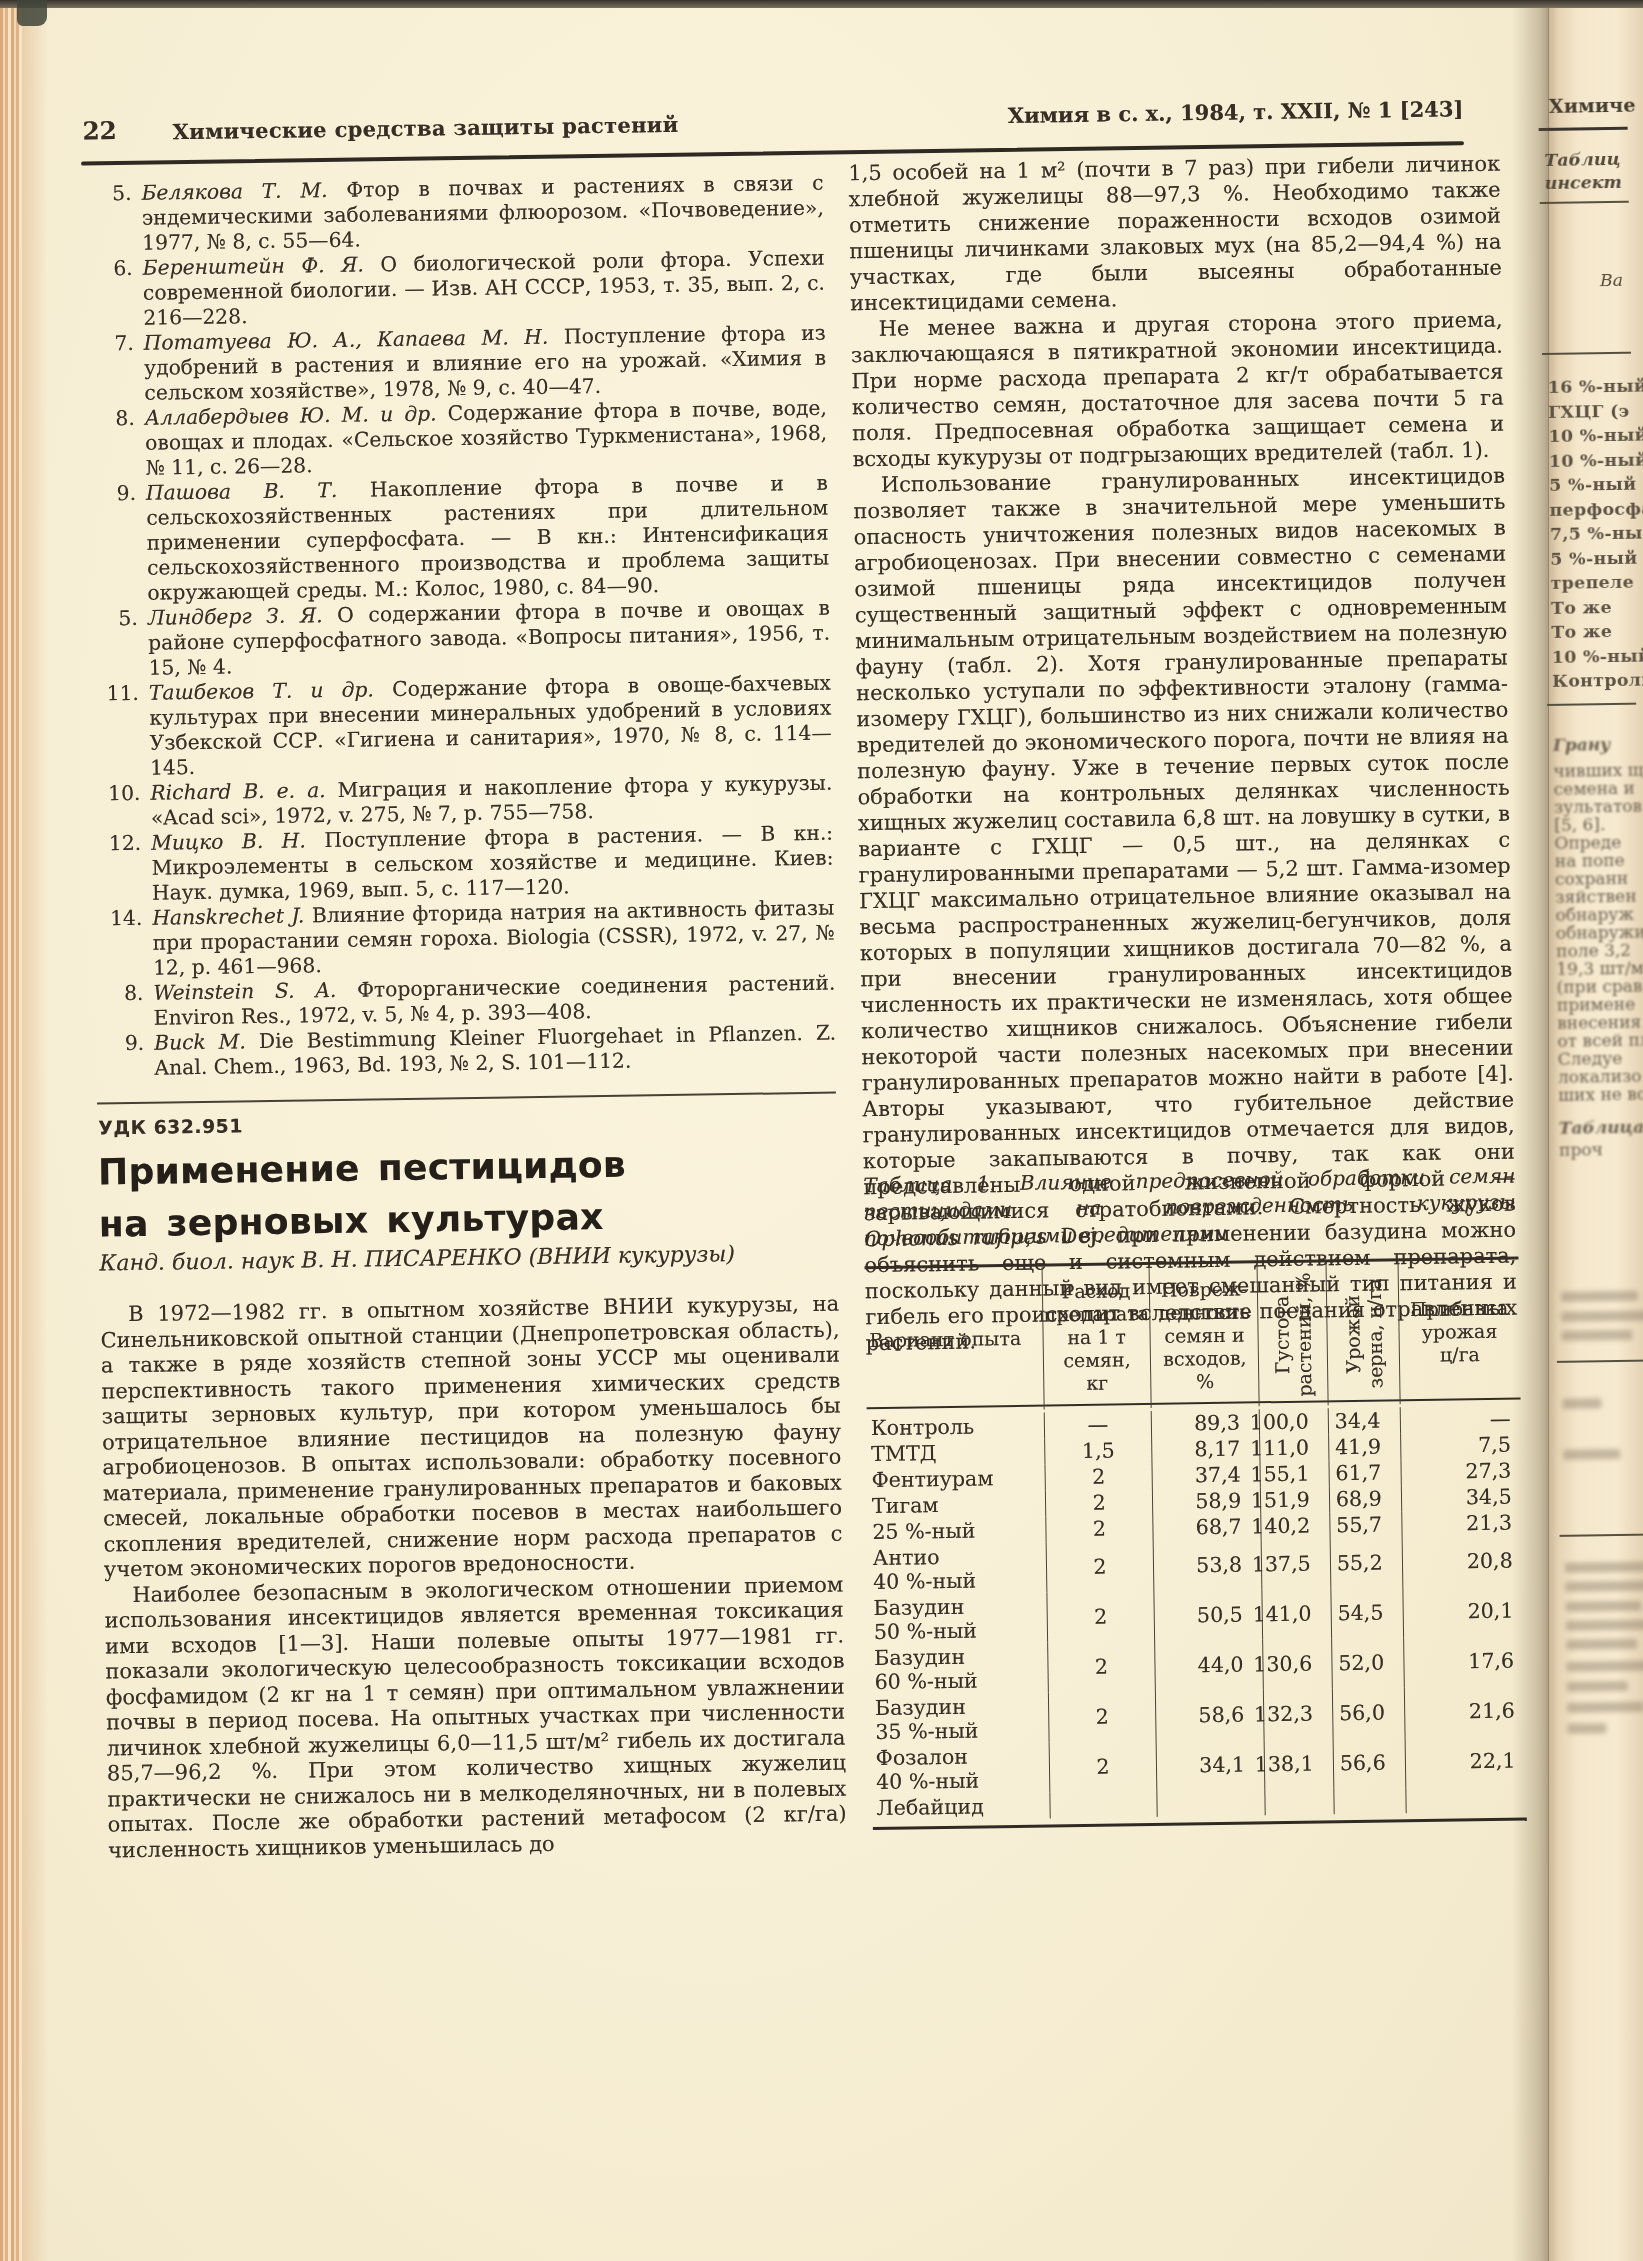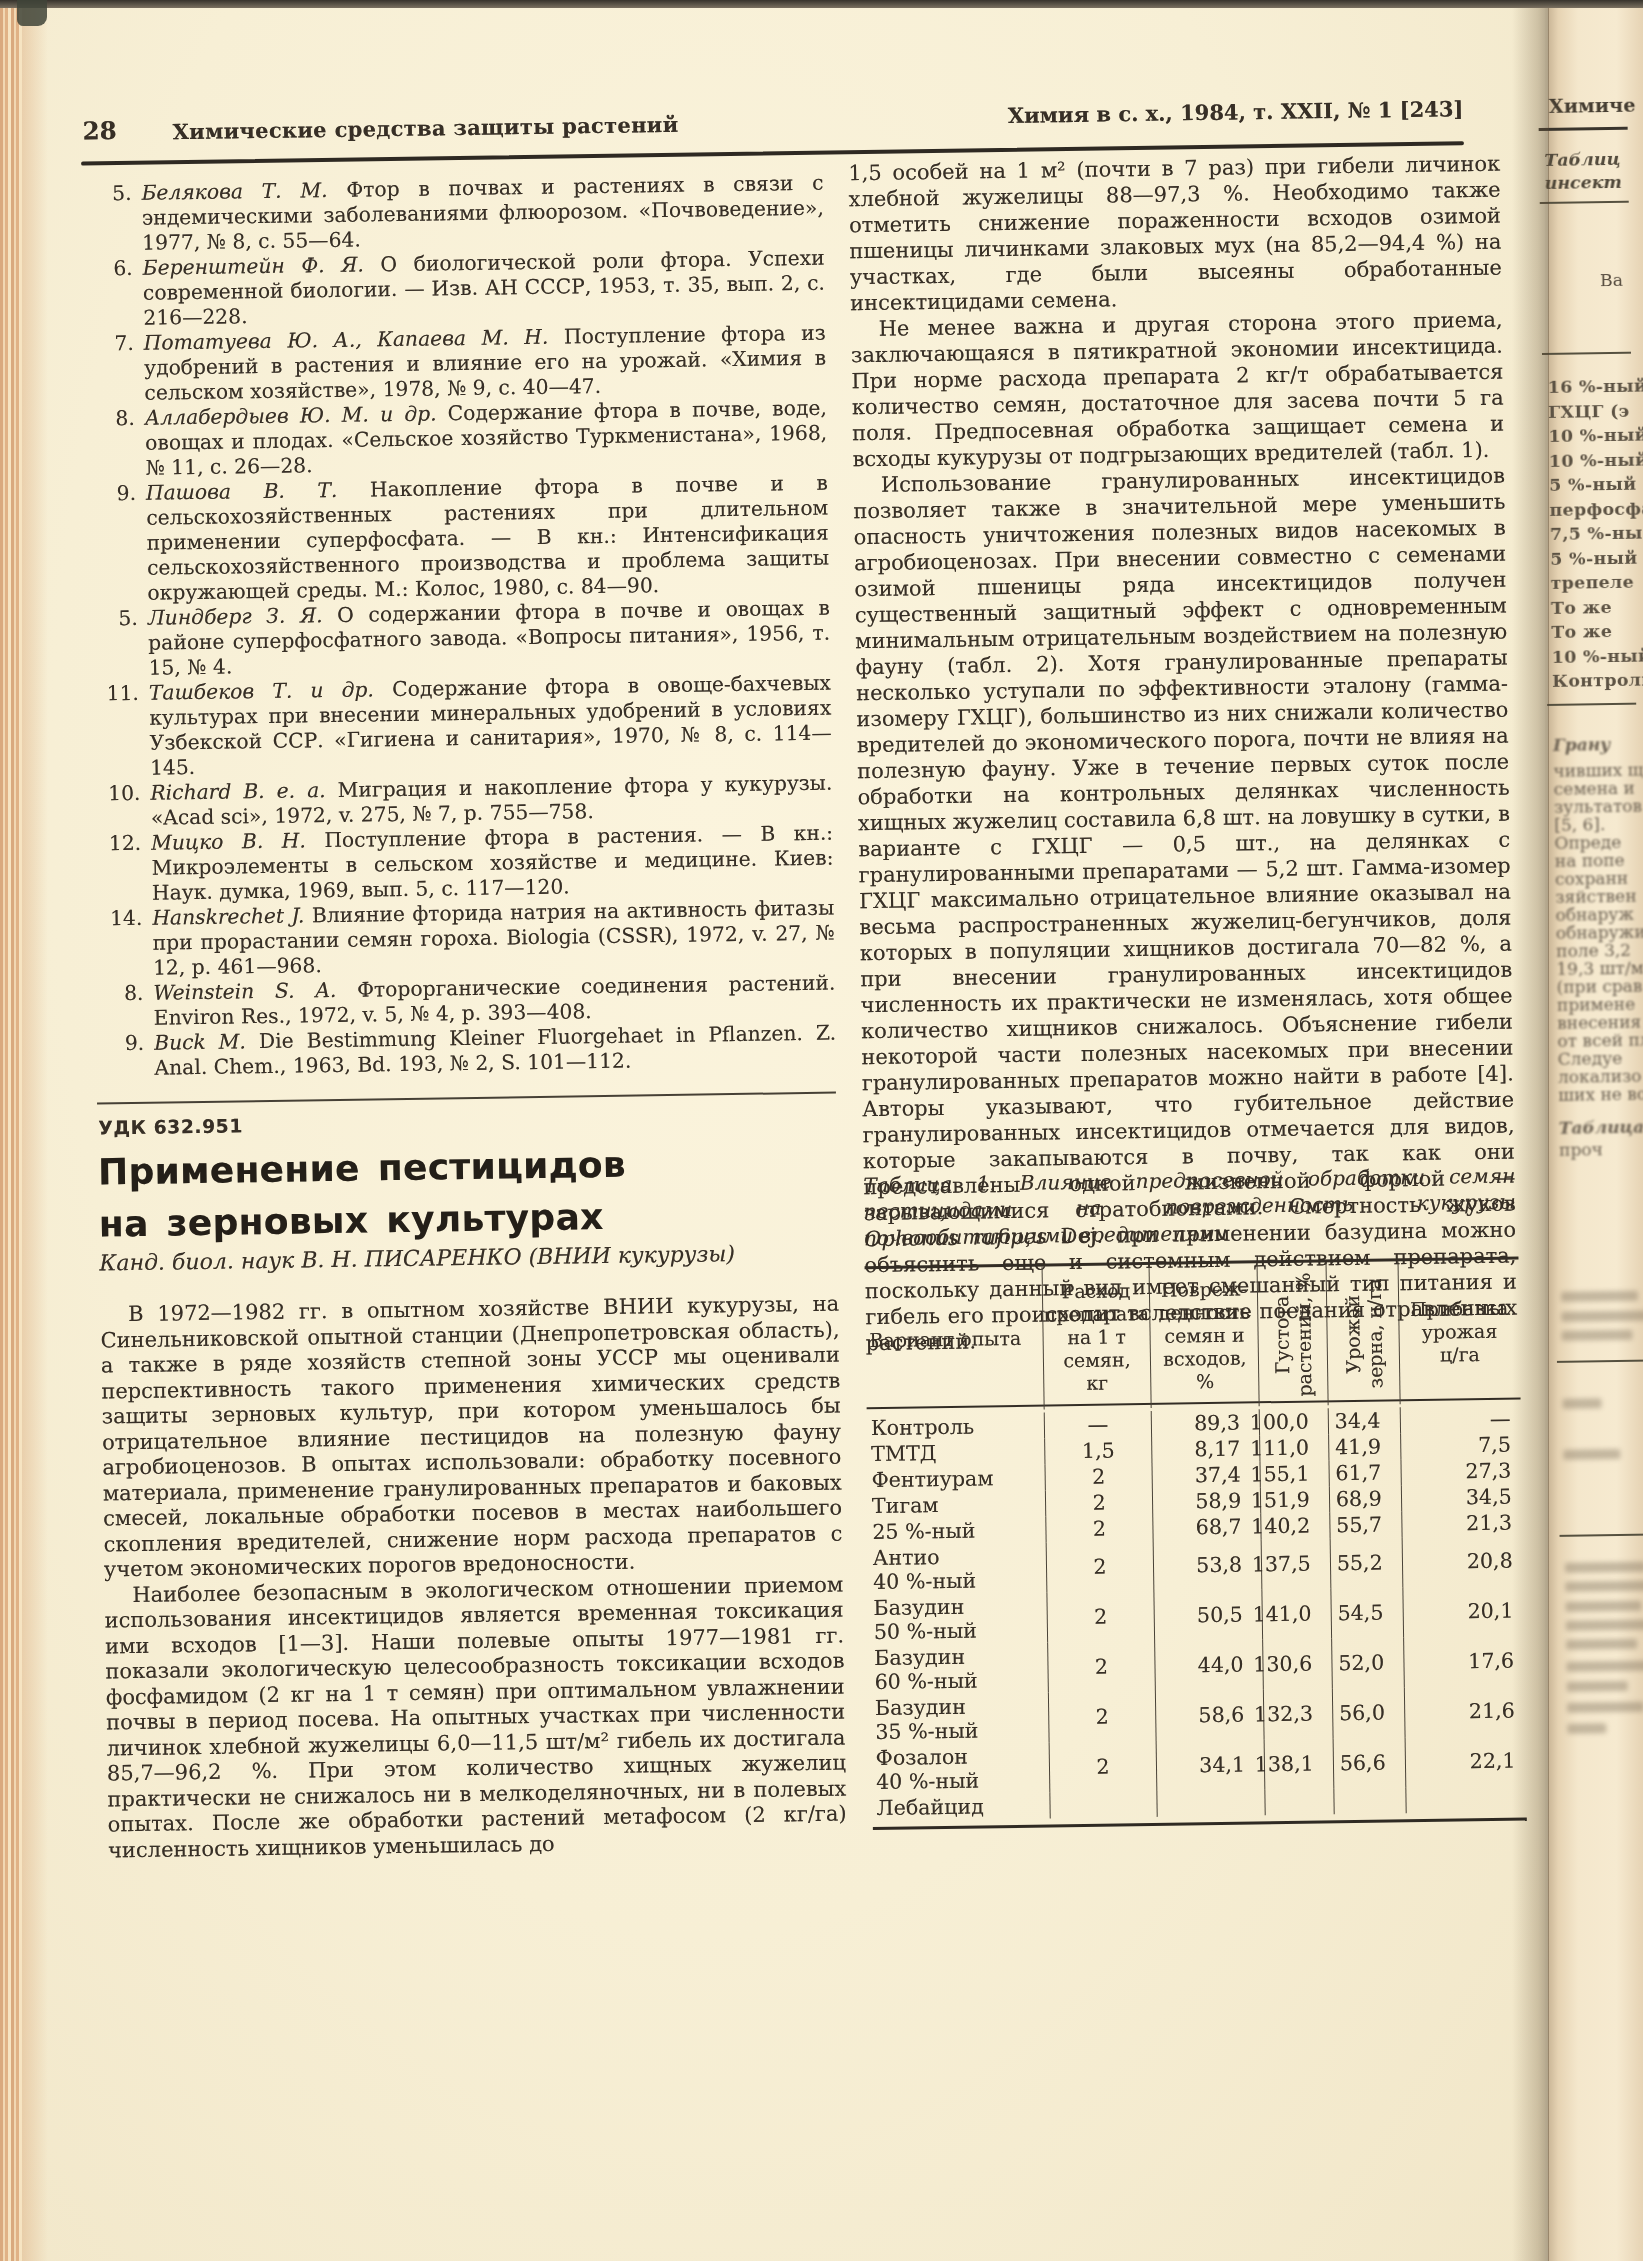--- a/index.html
+++ b/index.html
@@ -68,21 +68,21 @@
   .td.center{justify-content:center;padding-right:0;}
   .td.gain{padding-right:10.3px;}
   .td.name{border-left:none;justify-content:flex-start;padding-left:3.9px;
         white-space:pre-line;line-height:24px;}
   
   .np-inner{position:absolute;inset:0;transform:rotate(-0.85deg);transform-origin:0 1096px;}
   .frag{position:absolute;left:10.3px;font-size:17.4px;color:#564c3f;white-space:nowrap;
         filter:blur(0.3px);text-shadow:none;}
   .fb{font-weight:bold;font-size:19.3px;left:15.5px;color:#453d31;}
   .fi{font-style:italic;font-weight:bold;font-size:17.4px;color:#524a3c;}
-  .fc{left:64px;}
+  .fc{left:64px;font-style:italic;}
   .ft{font-weight:bold;font-size:17.4px;letter-spacing:0.3px;filter:blur(0.6px);color:#5d5344;}
   .fz{filter:blur(1px);font-size:17px;color:#6a5f50;}
   .frule{height:3.2px;background:#3a352d;width:89px;left:5.2px;}
   .frule2{height:1.9px;background:#55503f;width:89px;left:5.2px;}
   .fs{height:9.7px;background:#7a6c58;opacity:.4;filter:blur(2.6px);border-radius:2.6px;}
 </style>
 </head>
 <body>
 
 <div class="scan">
@@ -154,21 +154,21 @@
         <div class="frag fs" style="top: 1703px; width: 77px;"></div>
         <div class="frag fs" style="top: 1724px; width: 39px;"></div>
       </div>
   </div>
 
   <div class="gutter-left"></div>
   <div class="gutter-fade"></div>
 
   <div class="content">
 
-    <div class="hdr-pageno">28</div>
+    <div class="hdr-pageno">22</div>
     <div class="hdr-section">Химические средства защиты растений</div>
     <div class="hdr-journal">Химия в с. х., 1984, т. XXII, № 1 [243]</div>
     <div class="hdr-rule"></div>
 
     <ol class="refs">
 
     <li class="ref">
           <span class="ref-num">5.</span>
           <span class="ref-au">Белякова Т. М.</span>
           <span>Фтор в почвах и растениях в связи с эндемическими заболеваниями флюорозом. «Почвоведение», 1977, № 8, с. 55—64.</span>

